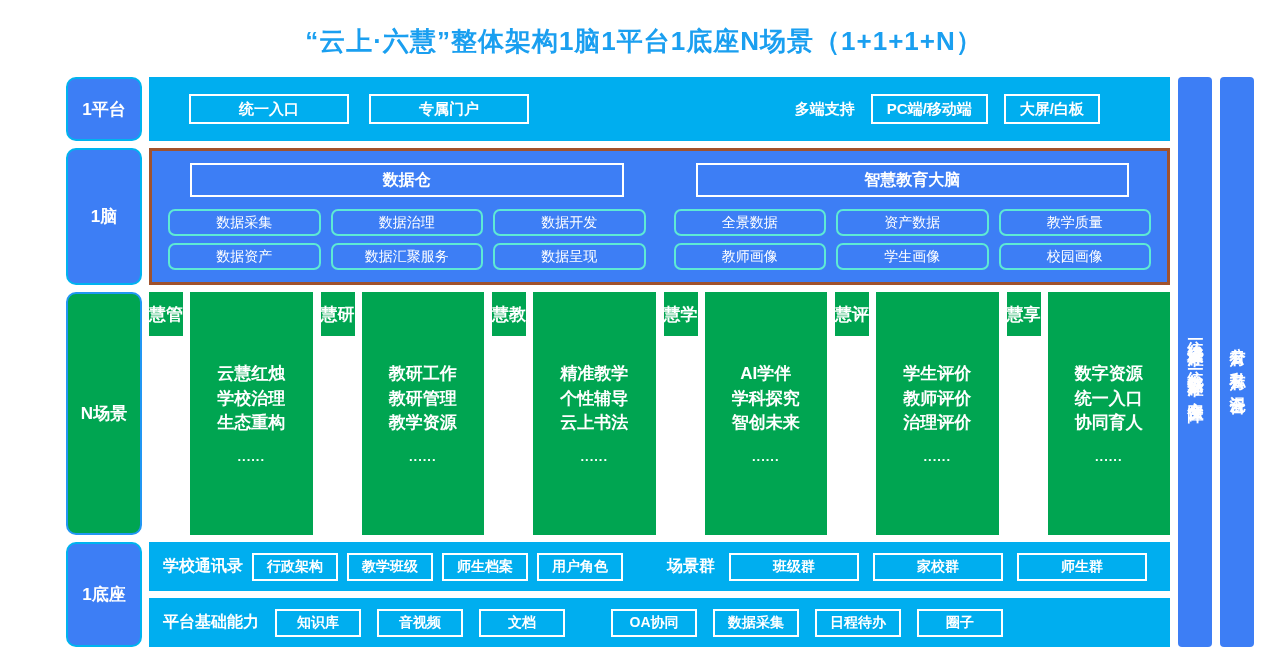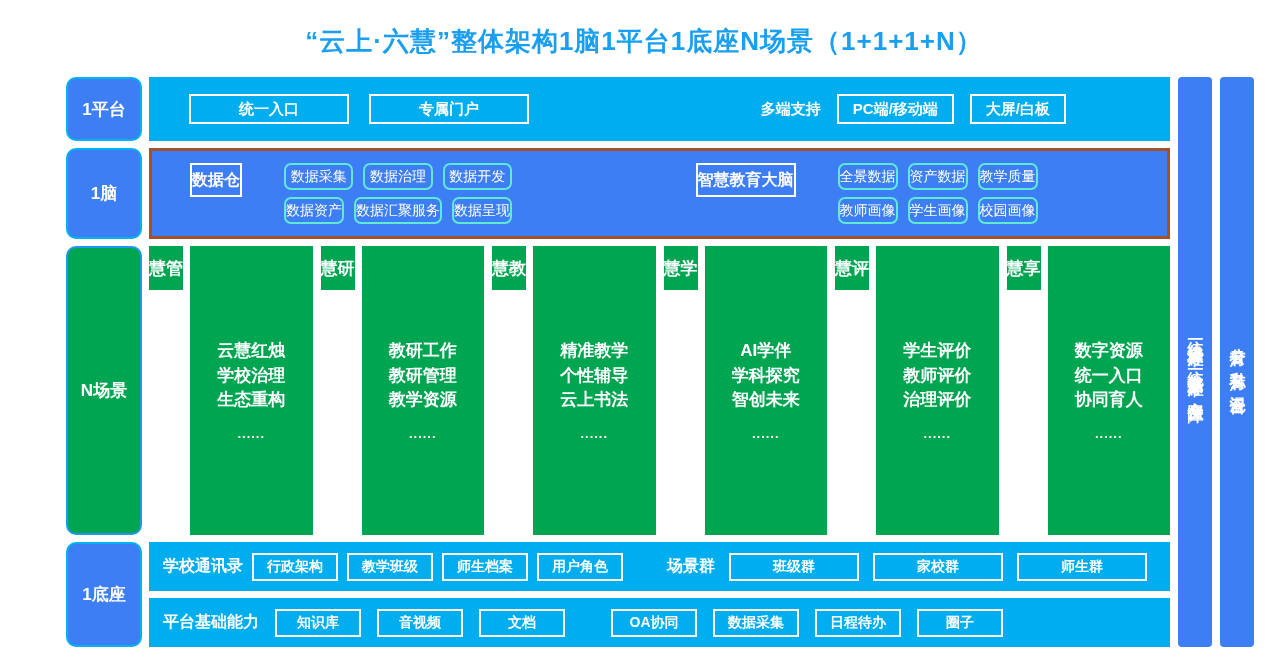--- a/index.html
+++ b/index.html
@@ -80,33 +80,33 @@
   .plain-text {
     color: #ffffff;
     font-size: 15px;
     font-weight: bold;
     white-space: nowrap;
   }
   #platform-left { display: flex; gap: 20px; margin-left: 26px; }
   #platform-left .outline-box { width: 160px; }
   #platform-right {
     display: flex; gap: 16px; align-items: center;
-    margin-left: auto; margin-right: 90px;
+    margin-left: auto; margin-right: 56px;
   }
 
   
   .brain-outer {
     border: 3px solid #a0522d;
     background: #3d7ef5;
     width: 100%;
     display: flex;
     gap: 28px;
     padding: 12px 16px;
   }
-  .brain-col { flex: 1 1 50%; display: flex; flex-direction: row; gap: 20px; }
+  .brain-col { flex: 1 1 50%; display: flex; flex-direction: column; gap: 12px; }
   .brain-head {
     border: 2px solid #ffffff;
     color: #ffffff;
     font-size: 16px; font-weight: bold;
     height: 34px;
     display: flex; align-items: center; justify-content: center;
     margin: 0 22px;
   }
   .brain-grid { display: flex; flex-direction: column; gap: 7px; }
   .brain-line { display: flex; gap: 10px; }

